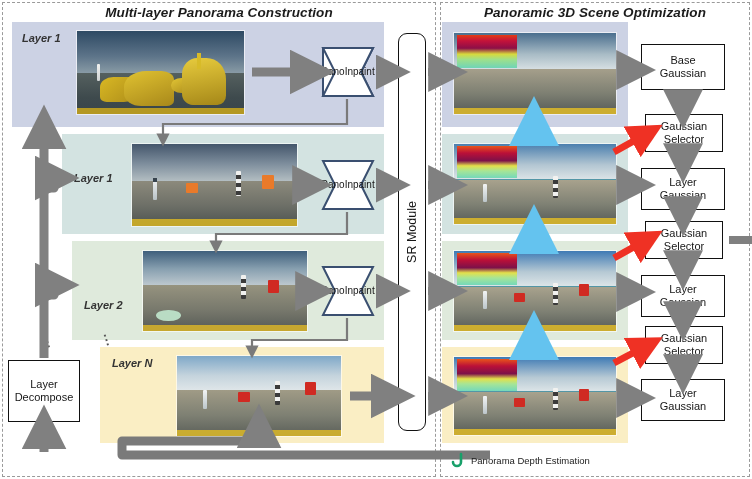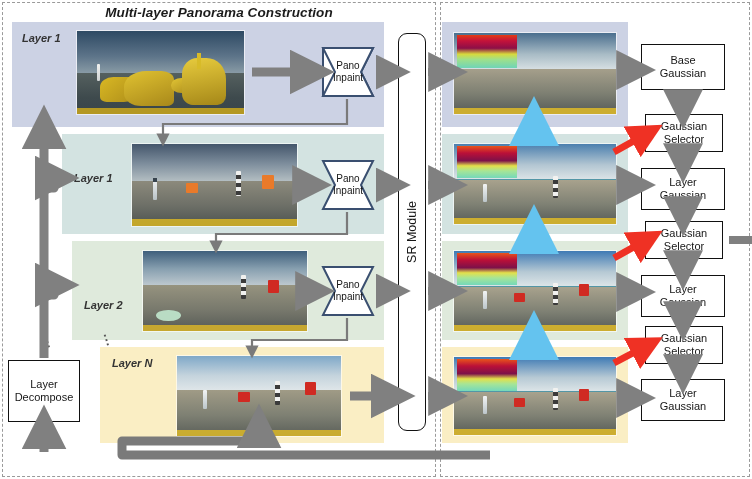--- a/index.html
+++ b/index.html
@@ -69,21 +69,21 @@
        font-size:11px;line-height:1.18;color:#161616;}
   .srmod{position:absolute;background:#fff;border:1.6px solid #111;border-radius:9px;
        box-sizing:border-box;}
   .srmod span{position:absolute;left:50%;top:50%;white-space:nowrap;
        transform:translate(-50%,-50%) rotate(-90deg);font-size:12.5px;color:#161616;}
 
   
   .unet{position:absolute;}
   .unet svg{display:block;}
   .unet .cap{position:absolute;left:0;top:0;width:100%;height:100%;
-       display:flex;align-items:center;justify-content:center;flex-direction:column;
+       display:flex;align-items:center;justify-content:center;flex-direction:row;
        font-size:10px;color:#161616;line-height:1.2;text-align:center;}
 
   
   svg.overlay{position:absolute;left:0;top:0;width:752px;height:479px;
        pointer-events:none;overflow:visible;}
 
   
   #legend{position:absolute;left:448px;top:449px;width:296px;height:22px;
        display:flex;align-items:center;gap:10px;font-size:9.5px;color:#222;}
   .lg-item{display:flex;align-items:center;gap:5px;}
@@ -91,20 +91,21 @@
 </style>
 </head>
 <body>
 
 <div class="root">
 
   <div class="panel" id="panel-left"></div>
   <div class="panel" id="panel-right"></div>
 
   <div class="panel-title" id="title-left">Multi-layer Panorama Construction</div>
+  <div class="panel-title" id="title-right">Panoramic 3D Scene Optimization</div>
 
   <div class="band" id="band0-l"></div>
   <div class="band" id="band0-r"></div>
   <div class="band-label" id="lbl0">Layer 1</div>
 
   <div class="band" id="band1-l"></div>
   <div class="band" id="band1-r"></div>
   <div class="band-label" id="lbl1">Layer 1</div>
 
   <div class="band" id="band2-l"></div>
@@ -345,15 +346,21 @@
 
     <path d="M490,455 L122,455 L122,441 L259,441 L259,425" fill="none" stroke="#7a7a7a" stroke-width="9" stroke-linejoin="round" marker-end="url(#agray)"></path>
 
     <line x1="44" y1="452" x2="44" y2="426" stroke="#808080" stroke-width="9" marker-end="url(#agray)"></line>
     <line x1="44" y1="358" x2="44" y2="126" stroke="#808080" stroke-width="9" marker-end="url(#agray)"></line>
     <path d="M44,188 L54,188 L54,178 L58,178" fill="none" stroke="#808080" stroke-width="9" stroke-linejoin="round" marker-end="url(#agray)"></path>
     <path d="M44,295 L54,295 L54,285 L58,285" fill="none" stroke="#808080" stroke-width="9" stroke-linejoin="round" marker-end="url(#agray)"></path>
   </svg>
 
   <div id="legend">
+    <div class="lg-item">
+      <svg width="18" height="18" viewBox="0 0 18 18">
+        <path d="M13,3 L13,11 A4,4 0 0 1 5,11" fill="none" stroke="#18a06a" stroke-width="2.6" stroke-linecap="round"></path>
+      </svg>
+      <span class="lg-txt">Panorama Depth Estimation</span>
+    </div>
   </div>
 
 </div>
 
 </body></html>

